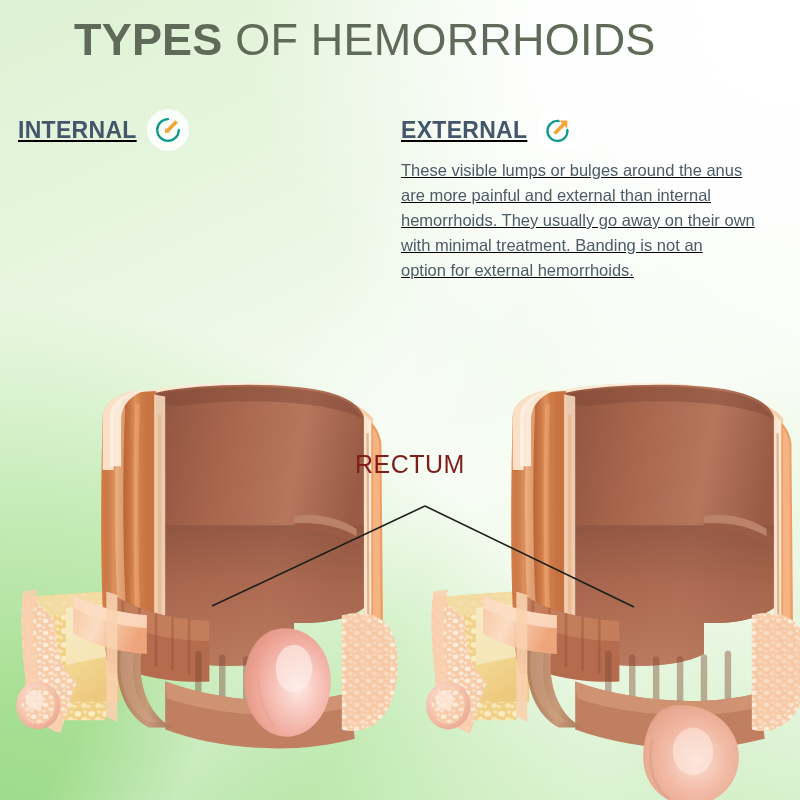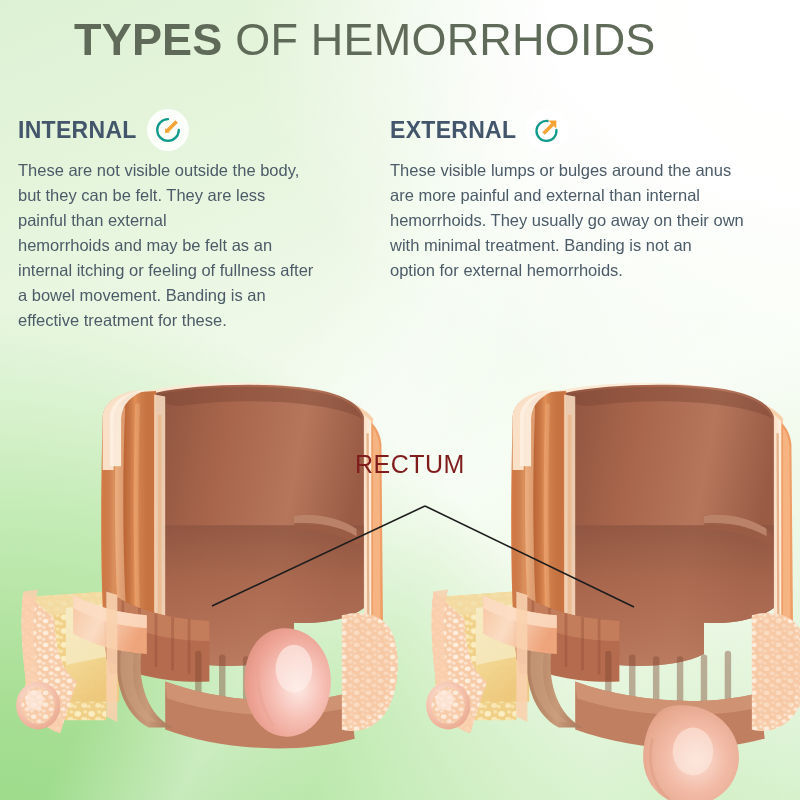--- a/index.html
+++ b/index.html
@@ -41,23 +41,23 @@
     font-size: 45px;
     letter-spacing: 0.2px;
     color: #5f6b58;
     white-space: nowrap;
     margin-left: 48px;
   }
   .title .t-bold { font-weight: bold; }
   .title .t-reg  { font-weight: normal; }
 
   
-  .col { position: absolute; top: 108px; }
+  .col { position: absolute; top: 108px; text-decoration: underline; }
   .col-internal { left: 18px;  width: 345px; }
-  .col-external { left: 390px; width: 390px; }
+  .col-external { left: 401px; width: 390px; }
 
   .head-row {
     display: flex;
     align-items: center;
     height: 44px;
     gap: 10px;
   }
   .head-label {
     font-size: 23px;
     font-weight: bold;
@@ -113,27 +113,20 @@
     <div class="head-row">
       <span class="head-label">INTERNAL</span>
       <span class="badge">
         <svg width="30" height="30" viewBox="0 0 30 30">
           <path d="M15 4.2 A10.8 10.8 0 1 0 25.8 15" fill="none" stroke="#0f9a8c" stroke-width="2.3" stroke-linecap="round"></path>
           <path d="M23.6 6.6 L14.2 16.0" stroke="#f5a434" stroke-width="3.6" stroke-linecap="butt"></path>
           <path d="M16.9 17.6 L11.9 17.9 L12.3 12.9 Z" fill="#f5a434"></path>
         </svg>
       </span>
     </div>
-    <div class="body-text">These are not visible outside the body,
-but they can be felt. They are less
-painful than external
-hemorrhoids and may be felt as an
-internal itching or feeling of fullness after
-a bowel movement. Banding is an
-effective treatment for these.</div>
   </div>
 
   <div class="col col-external">
     <div class="head-row">
       <span class="head-label">EXTERNAL</span>
       <span class="badge">
         <svg width="30" height="30" viewBox="0 0 30 30">
           <path d="M15.6 6.0 A10.0 10.0 0 1 0 24.4 14.8" fill="none" stroke="#0f9a8c" stroke-width="2.3" stroke-linecap="round"></path>
           <path d="M11.6 18.6 L21.6 8.6" stroke="#f5a434" stroke-width="3.6" stroke-linecap="butt"></path>
           <path d="M16.4 5.6 L24.4 5.4 L24.2 13.4 Z" fill="#f5a434"></path>

